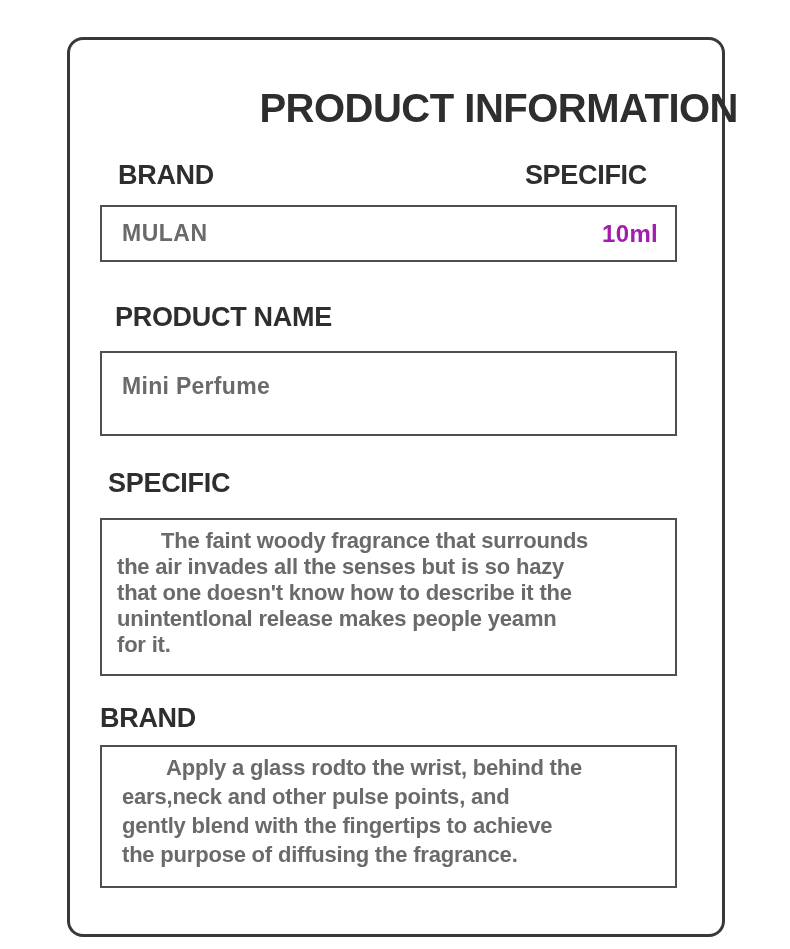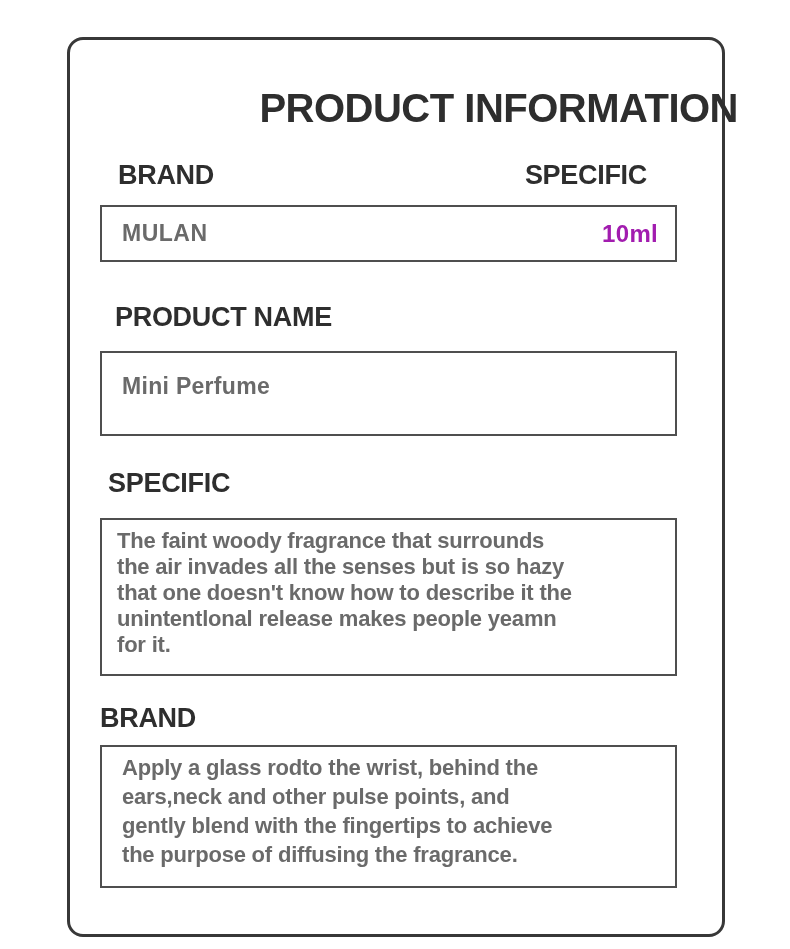--- a/index.html
+++ b/index.html
@@ -107,20 +107,21 @@
     top: 478px;
     height: 158px;
     padding: 8px 10px 0 15px;
   }
   .para-value {
     font-size: 22px;
     font-weight: 700;
     color: #6a6a6a;
     white-space: pre-line;
     letter-spacing: -0.2px;
+    margin-left: 44px;
   }
   .box-efficacy .para-value {
     line-height: 26px;
   }
   .label-usage {
     position: absolute;
     top: 663px;
     left: 30px;
   }
   .box-usage {

